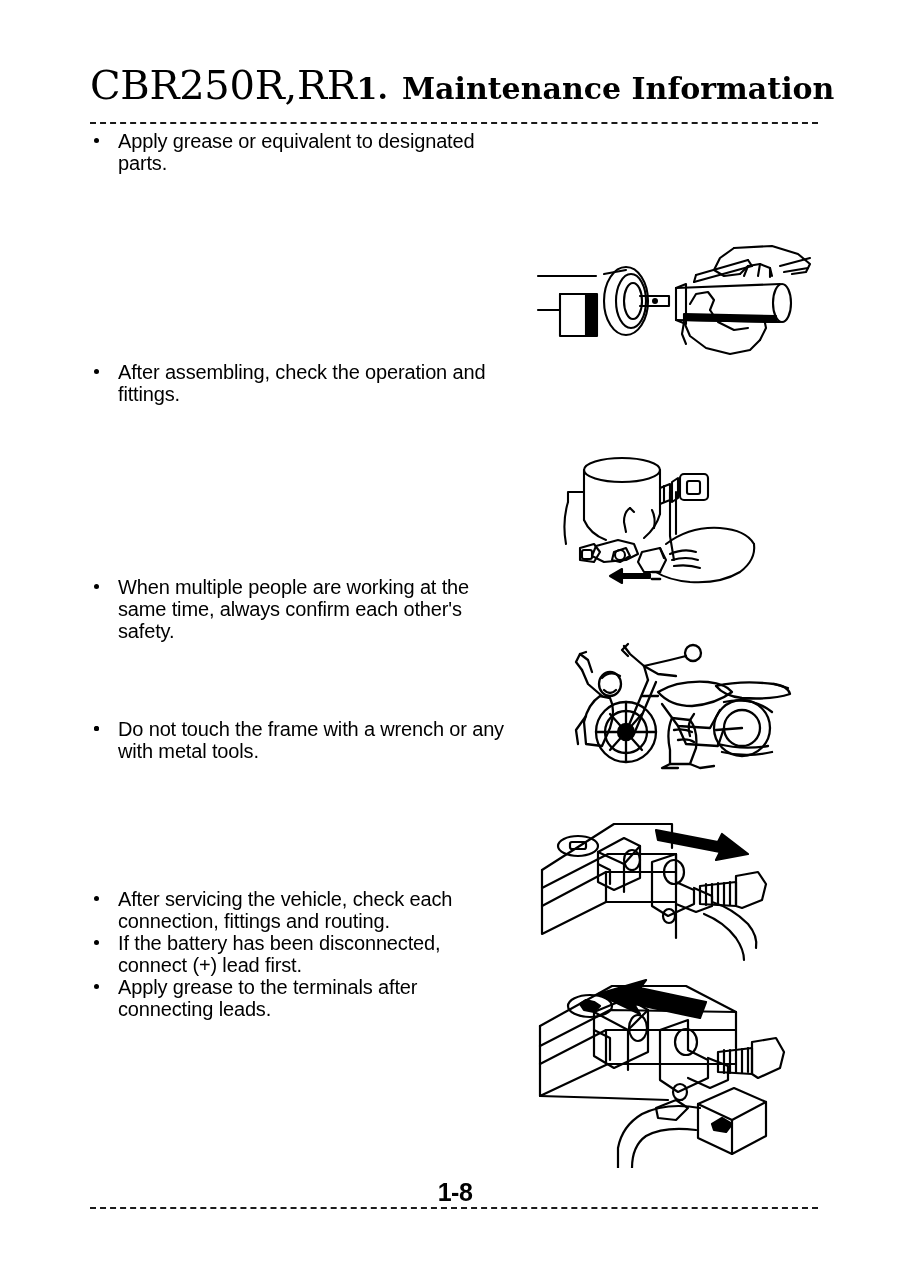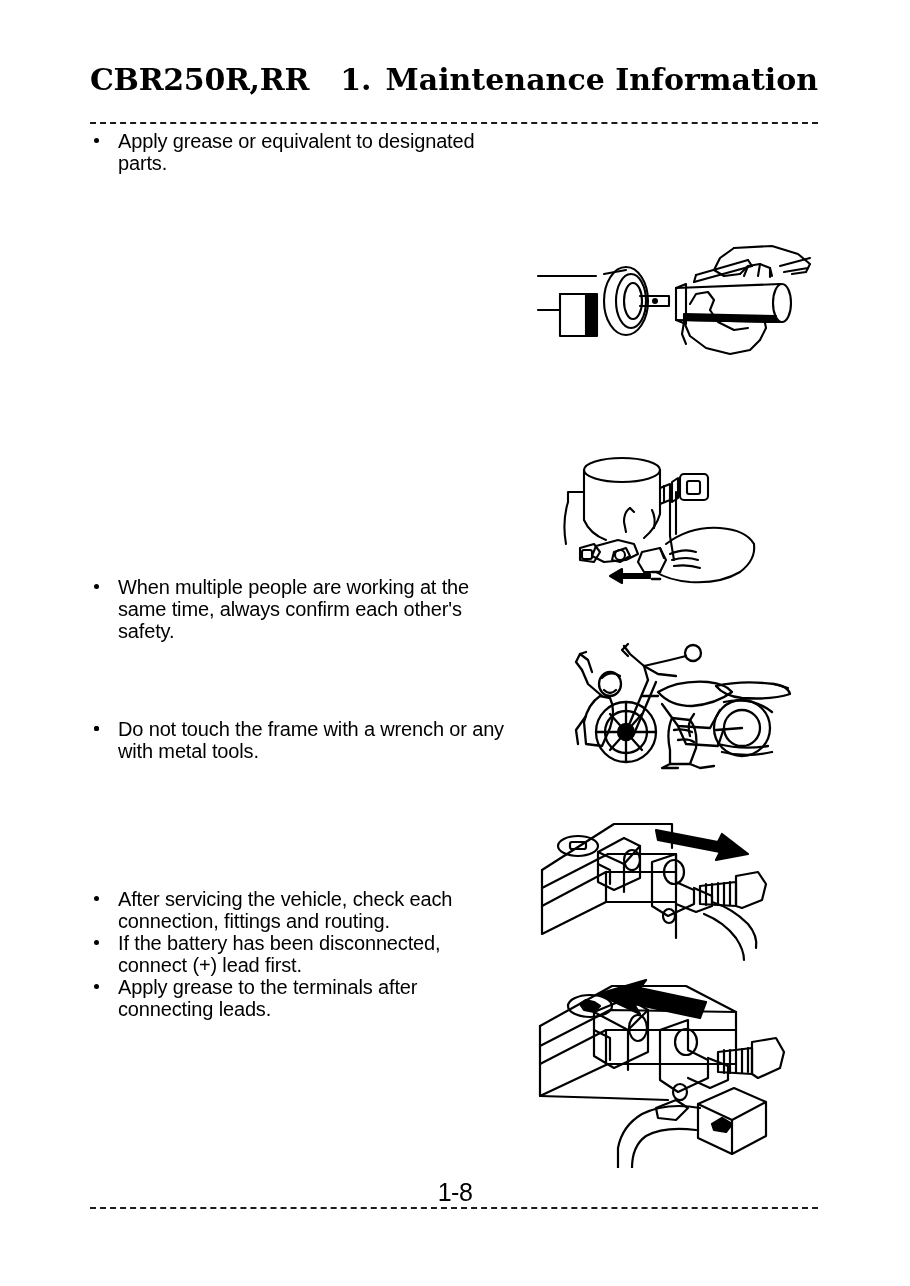--- a/index.html
+++ b/index.html
@@ -26,22 +26,22 @@
     left: 90px;
     top: 62px;
     width: 730px;
     height: 44px;
     display: flex;
     align-items: baseline;
     justify-content: space-between;
   }
   .header-model {
     font-family: "DejaVu Serif", serif;
-    font-weight: bold;
-    font-size: 30px;
+    font-weight: normal;
+    font-size: 40px;
     letter-spacing: -0.3px;
     white-space: nowrap;
   }
   .header-chapter {
     font-family: "DejaVu Serif", serif;
     font-weight: bold;
     font-size: 30px;
     white-space: nowrap;
     display: flex;
     align-items: baseline;
@@ -61,21 +61,21 @@
   .rule-bottom { top: 1207px; }
 
   
   .page-number {
     position: absolute;
     left: 0;
     top: 1178px;
     width: 910px;
     text-align: center;
     font-family: "Liberation Sans", sans-serif;
-    font-weight: normal;
+    font-weight: bold;
     font-size: 25px;
     letter-spacing: -0.5px;
   }
 
   
   .text-block {
     position: absolute;
     left: 90px;
     width: 420px;
   }
@@ -179,20 +179,26 @@
       <path d="M250 28 L274 24"></path>
 
       <path d="M156 60 L162 50 L174 48 L180 56 L176 66"></path>
       <path d="M150 78 L156 92 L172 104 L196 110 L216 106 L226 96"></path>
       <path d="M150 78 L148 90 L152 100"></path>
       <path d="M176 66 L184 78 L200 86 L214 84"></path>
       <path d="M226 96 L232 84 L230 74"></path>
     </svg>
   </div>
 
+  <div class="text-block blk-2">
+    <p class="bullet-item">
+      <span class="dot"></span>
+      <span>After assembling, check the operation and fittings.</span>
+    </p>
+  </div>
 
   <div class="figure fig-fork">
     <svg viewBox="0 0 265 150" width="265" height="150" fill="none" stroke="#000" stroke-width="2.1" stroke-linecap="round" stroke-linejoin="round">
 
       <ellipse cx="62" cy="22" rx="38" ry="12"></ellipse>
       <path d="M24 22 L24 72"></path>
       <path d="M100 22 L100 66"></path>
       <path d="M24 72 Q30 86 46 92"></path>
       <path d="M100 66 Q96 80 84 90"></path>
 

